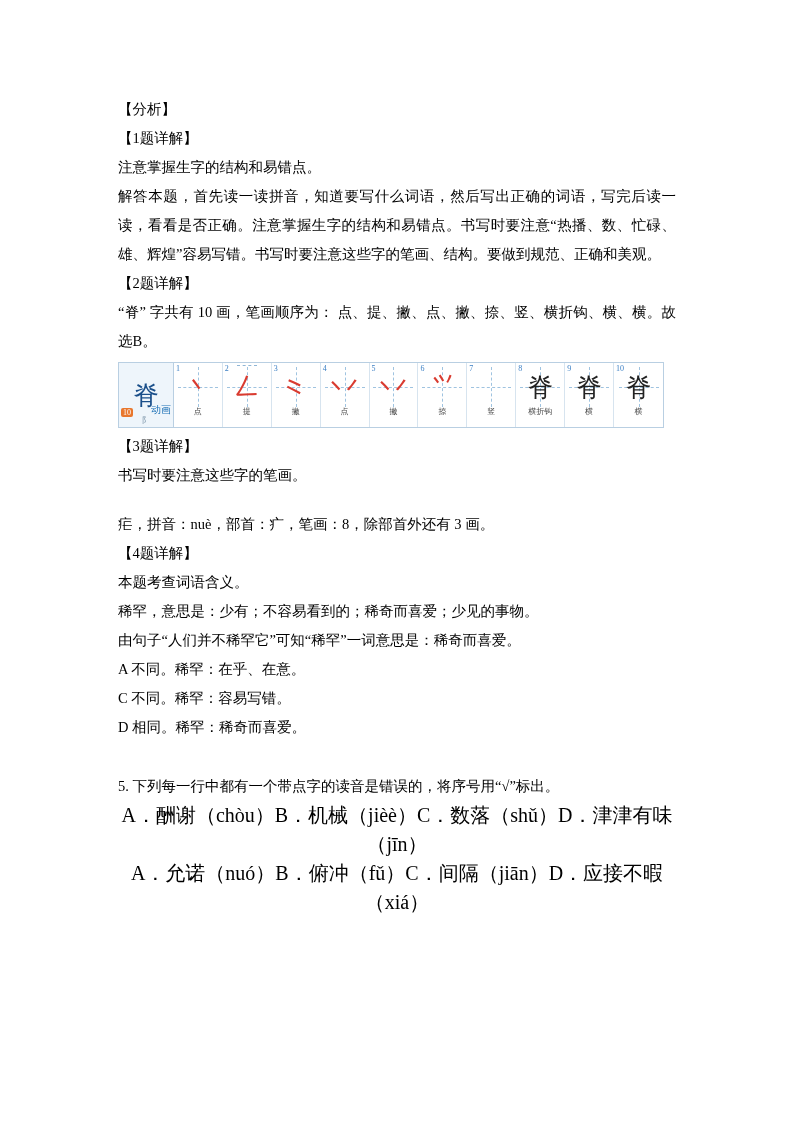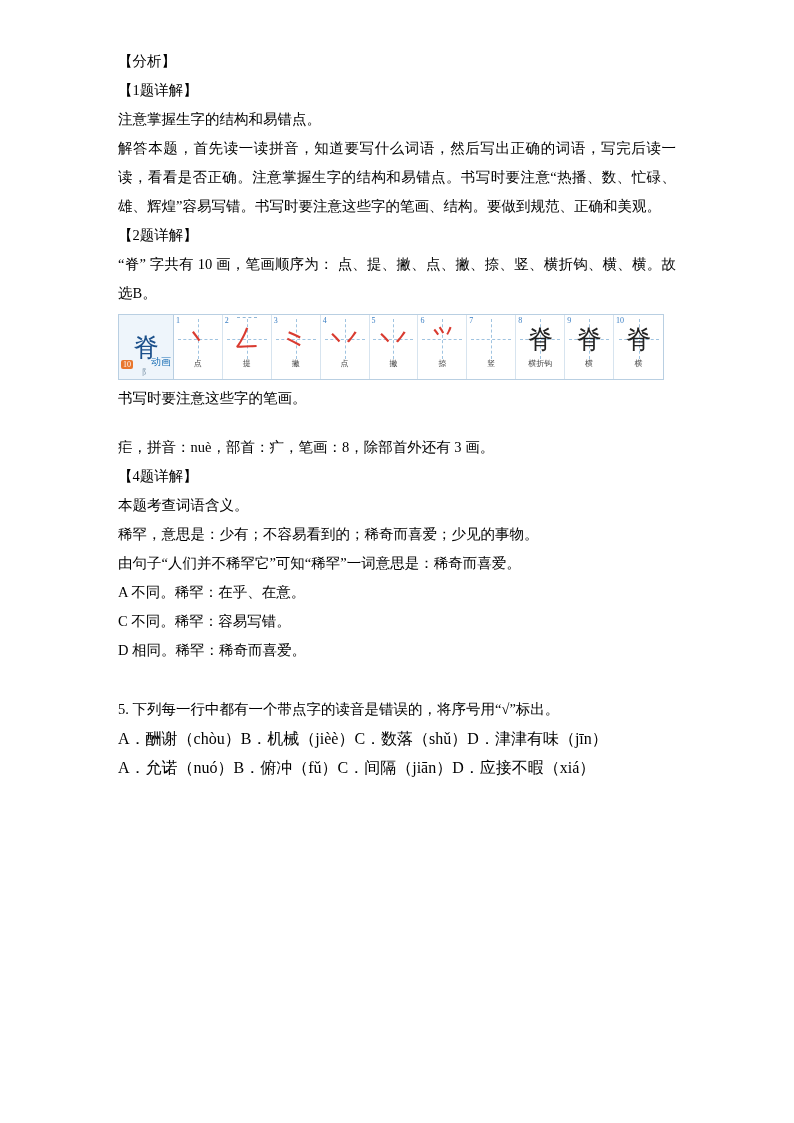--- a/index.html
+++ b/index.html
@@ -14,21 +14,21 @@
     color: #000000;
     position: relative;
     overflow: hidden;
   }
   .page {
     position: absolute;
     left: 0; top: 0;
     width: 794px;
     height: 1123px;
     box-sizing: border-box;
-    padding: 47px 118px 60px 118px;
+    padding: 95px 118px 60px 118px;
   }
   .heading {
     font-size: 14.5px;
     line-height: 29px;
     font-family: "Liberation Serif", serif;
   }
   .para {
     font-size: 14.5px;
     line-height: 29px;
     text-align: justify;
@@ -142,21 +142,21 @@
     line-height: 10px;
     margin-top: -1px;
   }
   .sf-dash {
     position: absolute;
     top: 2px;
     left: 14px;
     width: 20px;
     border-top: 1px dashed #8fb6d6;
   }
-  .q5-list .opt { line-height: 29px; font-size: 16px; }
+  .q5-list .opt { line-height: 29px; font-size: 20px; text-align: center; }
 </style>
 </head>
 <body>
 
 <div class="page">
 
   <div class="heading">【分析】</div>
   <div class="heading">【1题详解】</div>
   <div class="para">注意掌握生字的结构和易错点。</div>
   <div class="para">解答本题，首先读一读拼音，知道要写什么词语，然后写出正确的词语，写完后读一读，看看是否正确。注意掌握生字的结构和易错点。书写时要注意“热播、数、忙碌、雄、辉煌”容易写错。书写时要注意这些字的笔画、结构。要做到规范、正确和美观。</div>
@@ -267,20 +267,21 @@
       <span class="idx">10</span>
       <div class="sf-glyphbox">
         <span class="grid-v"></span>
         <span class="grid-h"></span>
         <span class="sf-glyph black">脊</span>
       </div>
       <span class="sf-label">横</span>
     </div>
   </div>
 
+  <div class="heading">【3题详解】</div>
   <div class="para">书写时要注意这些字的笔画。</div>
   <div class="spacer-md"></div>
   <div class="para">疟，拼音：nuè，部首：疒，笔画：8，除部首外还有 3 画。</div>
 
   <div class="heading">【4题详解】</div>
   <div class="para">本题考查词语含义。</div>
   <div class="para">稀罕，意思是：少有；不容易看到的；稀奇而喜爱；少见的事物。</div>
   <div class="para">由句子“人们并不稀罕它”可知“稀罕”一词意思是：稀奇而喜爱。</div>
   <div class="para">A 不同。稀罕：在乎、在意。</div>
   <div class="para">C 不同。稀罕：容易写错。</div>

